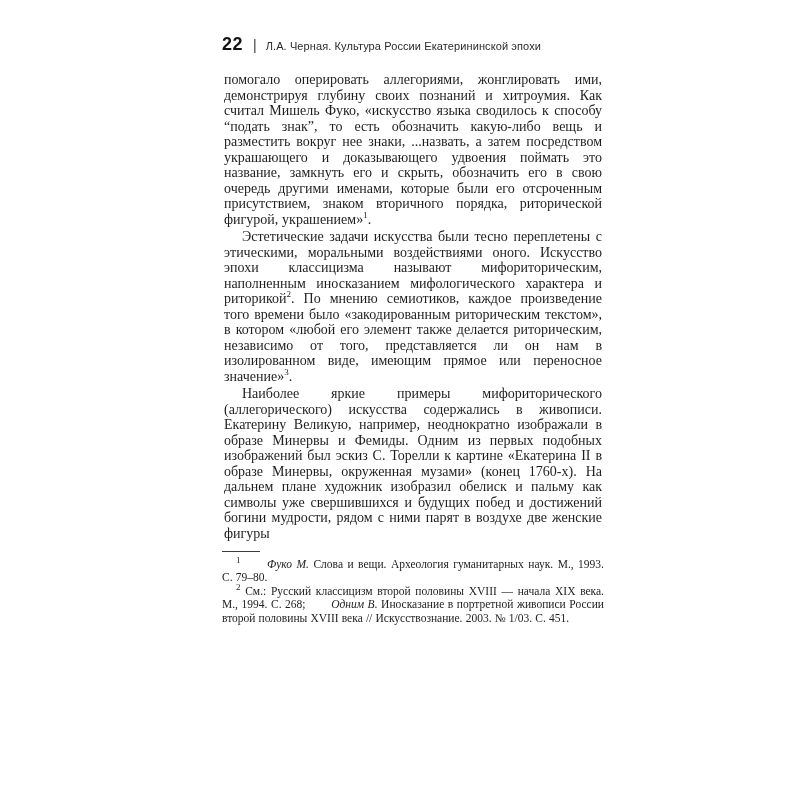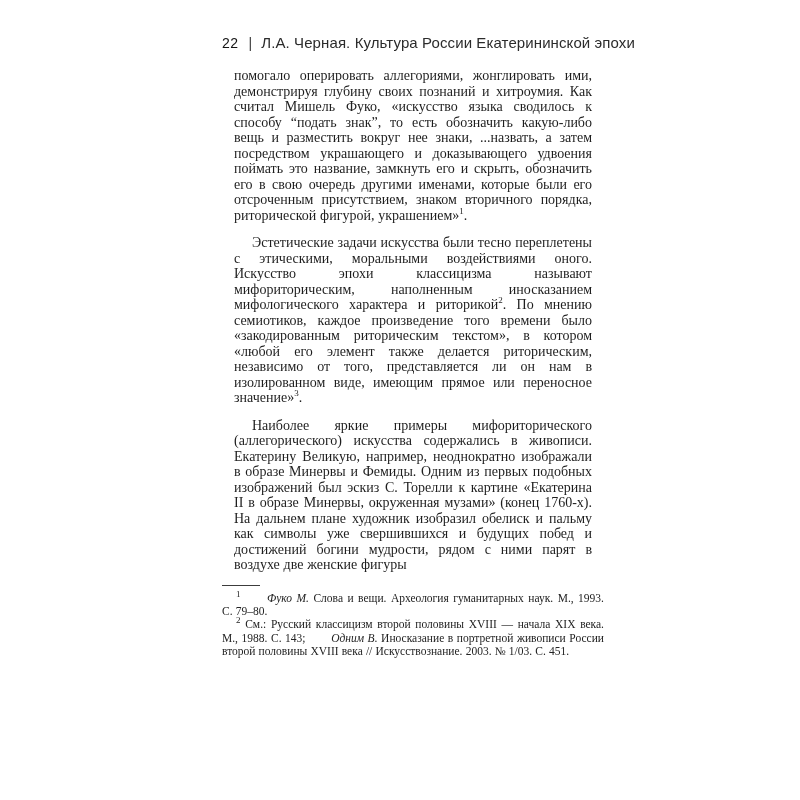--- a/index.html
+++ b/index.html
@@ -22,39 +22,39 @@
     width: 382px;
   }
   .page-header {
     display: flex;
     align-items: baseline;
     font-family: "Liberation Sans", "DejaVu Sans", sans-serif;
     margin-bottom: 17px;
     white-space: nowrap;
   }
   .page-number {
-    font-size: 14px;
-    font-weight: 400;
+    font-size: 18px;
+    font-weight: 700;
     color: #141414;
     letter-spacing: 0.5px;
   }
   .header-divider {
     margin: 0 9px 0 10px;
     font-size: 14px;
     font-weight: 300;
     color: #3a3a3a;
   }
   .running-title {
-    font-size: 15px;
+    font-size: 11px;
     font-weight: 500;
     color: #2b2b2b;
     letter-spacing: 0.1px;
   }
   .body-text p {
-    margin: 12px;
+    margin: 2px;
     font-size: 14px;
     line-height: 15.5px;
     text-align: justify;
     word-spacing: 0.3px;
   }
   .body-text p.indented {
     text-indent: 18px;
   }
   sup.fn-ref {
     font-size: 9px;
@@ -95,16 +95,16 @@
   <div class="body-text">
     <p><span>помогало оперировать аллегориями, жонглировать ими, демонстрируя глубину своих познаний и хитроумия. Как считал Мишель Фуко, «искусство языка сводилось к способу “подать знак”, то есть обозначить какую-либо вещь и разместить вокруг нее знаки, ...назвать, а затем посредством украшающего и доказывающего удвоения поймать это название, замкнуть его и скрыть, обозначить его в свою очередь другими именами, которые были его отсроченным присутствием, знаком вторичного порядка, риторической фигурой, украшением»</span><sup class="fn-ref">1</sup><span>.</span></p>
     <p class="indented"><span>Эстетические задачи искусства были тесно переплетены с этическими, моральными воздействиями оного. Искусство эпохи классицизма называют мифориторическим, наполненным иносказанием мифологического характера и риторикой</span><sup class="fn-ref">2</sup><span>. По мнению семиотиков, каждое произведение того времени было «закодированным риторическим текстом», в котором «любой его элемент также делается риторическим, независимо от того, представляется ли он нам в изолированном виде, имеющим прямое или переносное значение»</span><sup class="fn-ref">3</sup><span>.</span></p>
     <p class="indented"><span>Наиболее яркие примеры мифориторического (аллегорического) искусства содержались в живописи. Екатерину Великую, например, неоднократно изображали в образе Минервы и Фемиды. Одним из первых подобных изображений был эскиз С. Торелли к картине «Екатерина II в образе Минервы, окруженная музами» (конец 1760-х). На дальнем плане художник изобразил обелиск и пальму как символы уже свершившихся и будущих побед и достижений богини мудрости, рядом с ними парят в воздухе две женские фигуры</span></p>
   </div>
 
   <div class="footnote-rule"></div>
 
   <div class="footnotes">
     <p><sup class="fn-ref">1</sup><span> </span><i>Фуко М.</i><span> Слова и вещи. Археология гуманитарных наук. М., 1993. С. 79–80.</span></p>
-    <p><sup class="fn-ref">2</sup><span> См.: Русский классицизм второй половины XVIII — начала XIX века. М., 1988. С. 143; </span><i>Одним В.</i><span> Иносказание в портретной живописи России второй половины XVIII века // Искусствознание. 2003. № 1/03. С. 451.</span></p>
+    <p><sup class="fn-ref">2</sup><span> См.: Русский классицизм второй половины XVIII — начала XIX века. М., 1994. С. 268; </span><i>Одним В.</i><span> Иносказание в портретной живописи России второй половины XVIII века // Искусствознание. 2003. № 1/03. С. 451.</span></p>
   </div>
 
 </div>
 
 </body></html>

